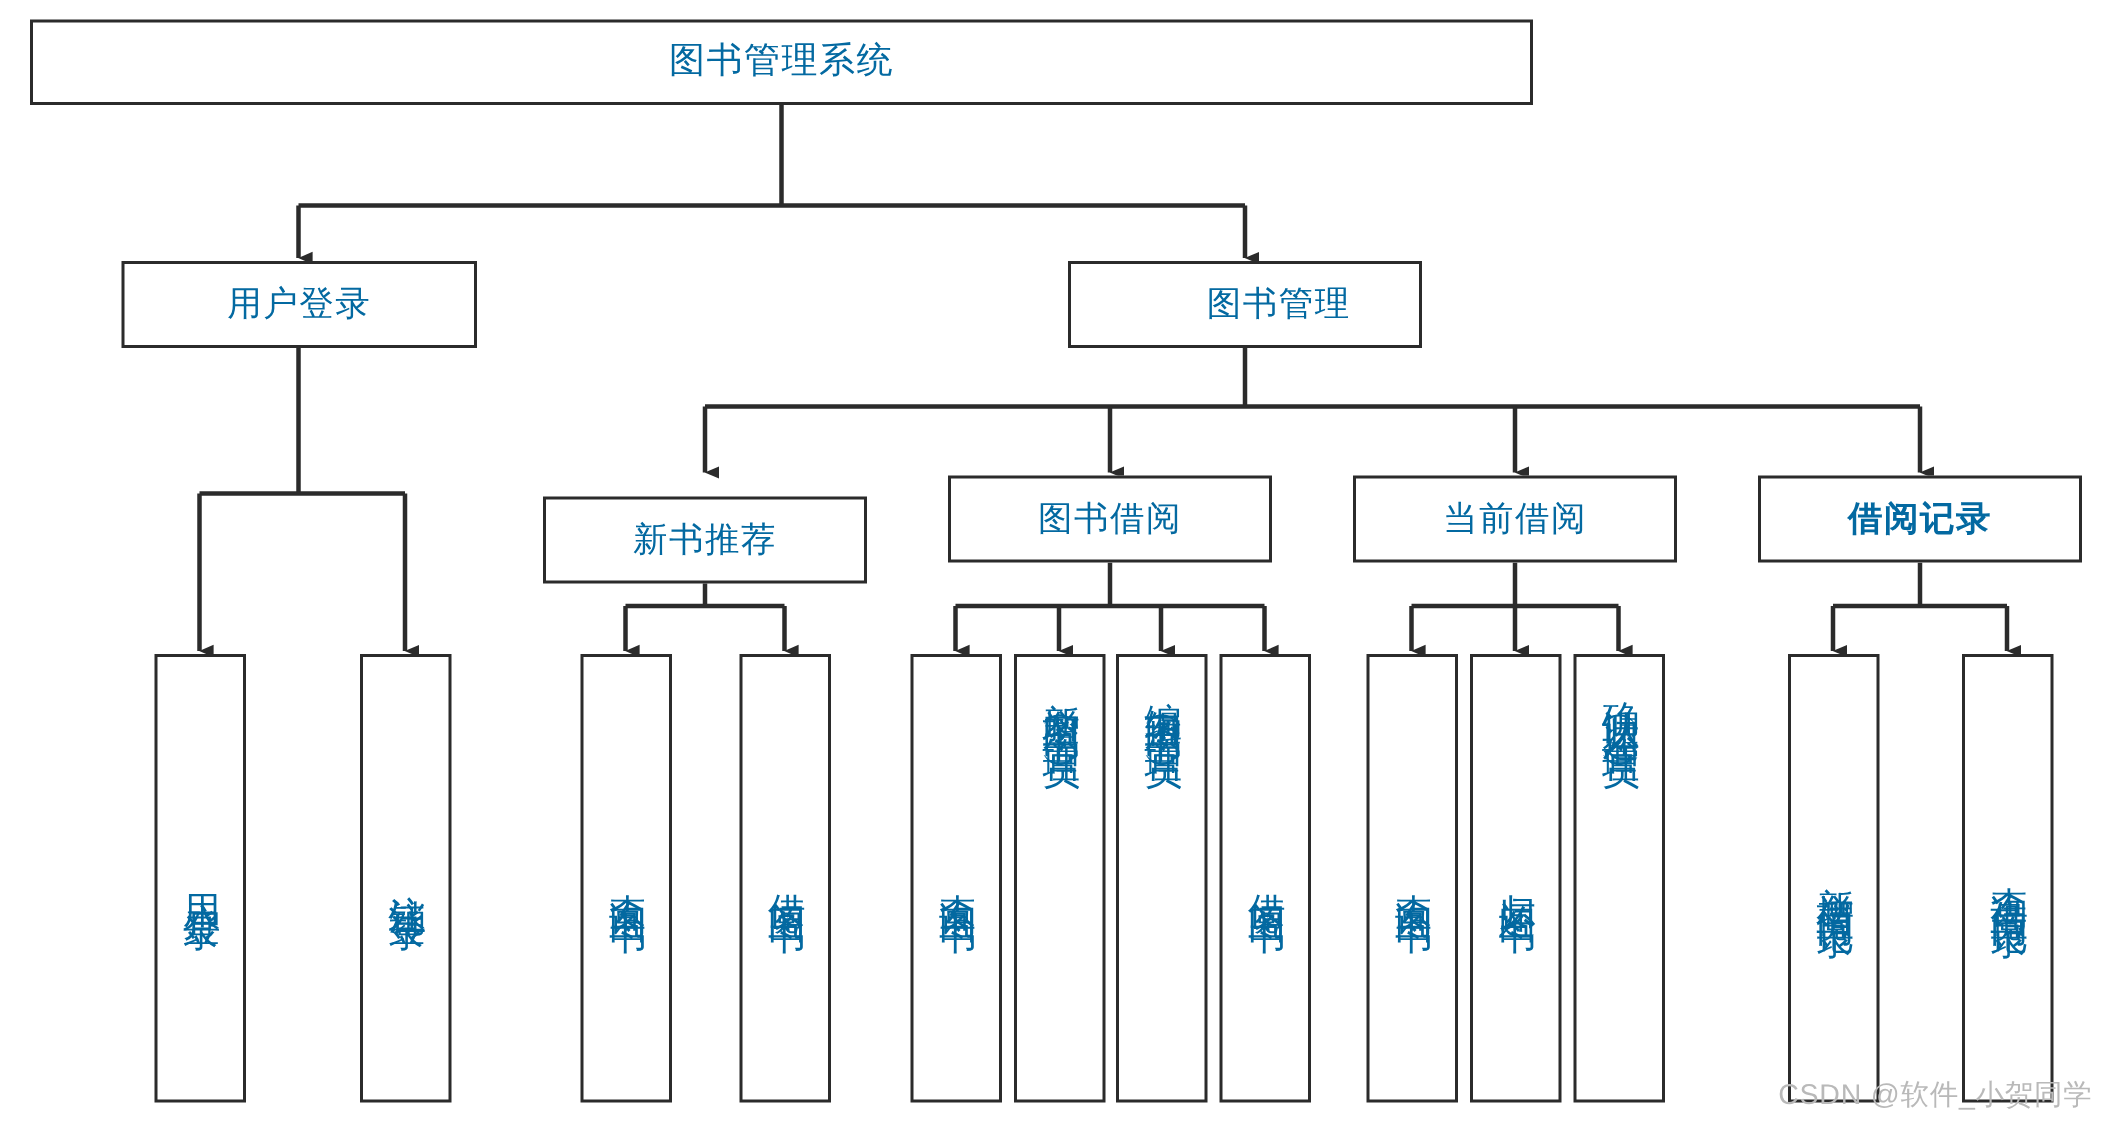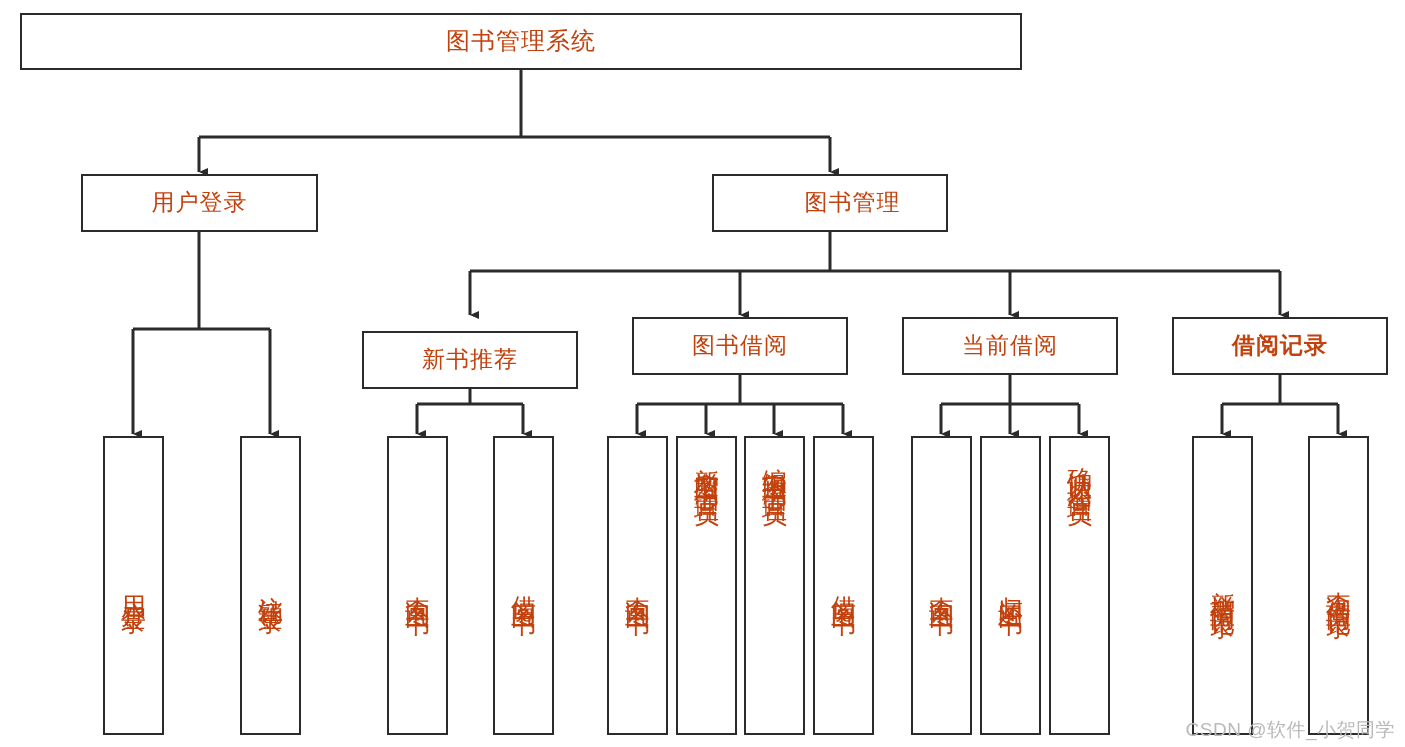--- a/index.html
+++ b/index.html
@@ -25,21 +25,21 @@
   }
   
   .node{
     position:absolute;
     box-sizing:border-box;
     background:#ffffff;
     border:2px solid #2b2b2b;
     display:flex;
     align-items:center;
     justify-content:center;
-    color:#c2410c;
+    color:#0369a1;
   }
   .node .label{
     display:block;
     text-align:center;
     line-height:1.12;
     letter-spacing:1px;
   }
   
   .node.horiz .label{
     font-size:23px;

